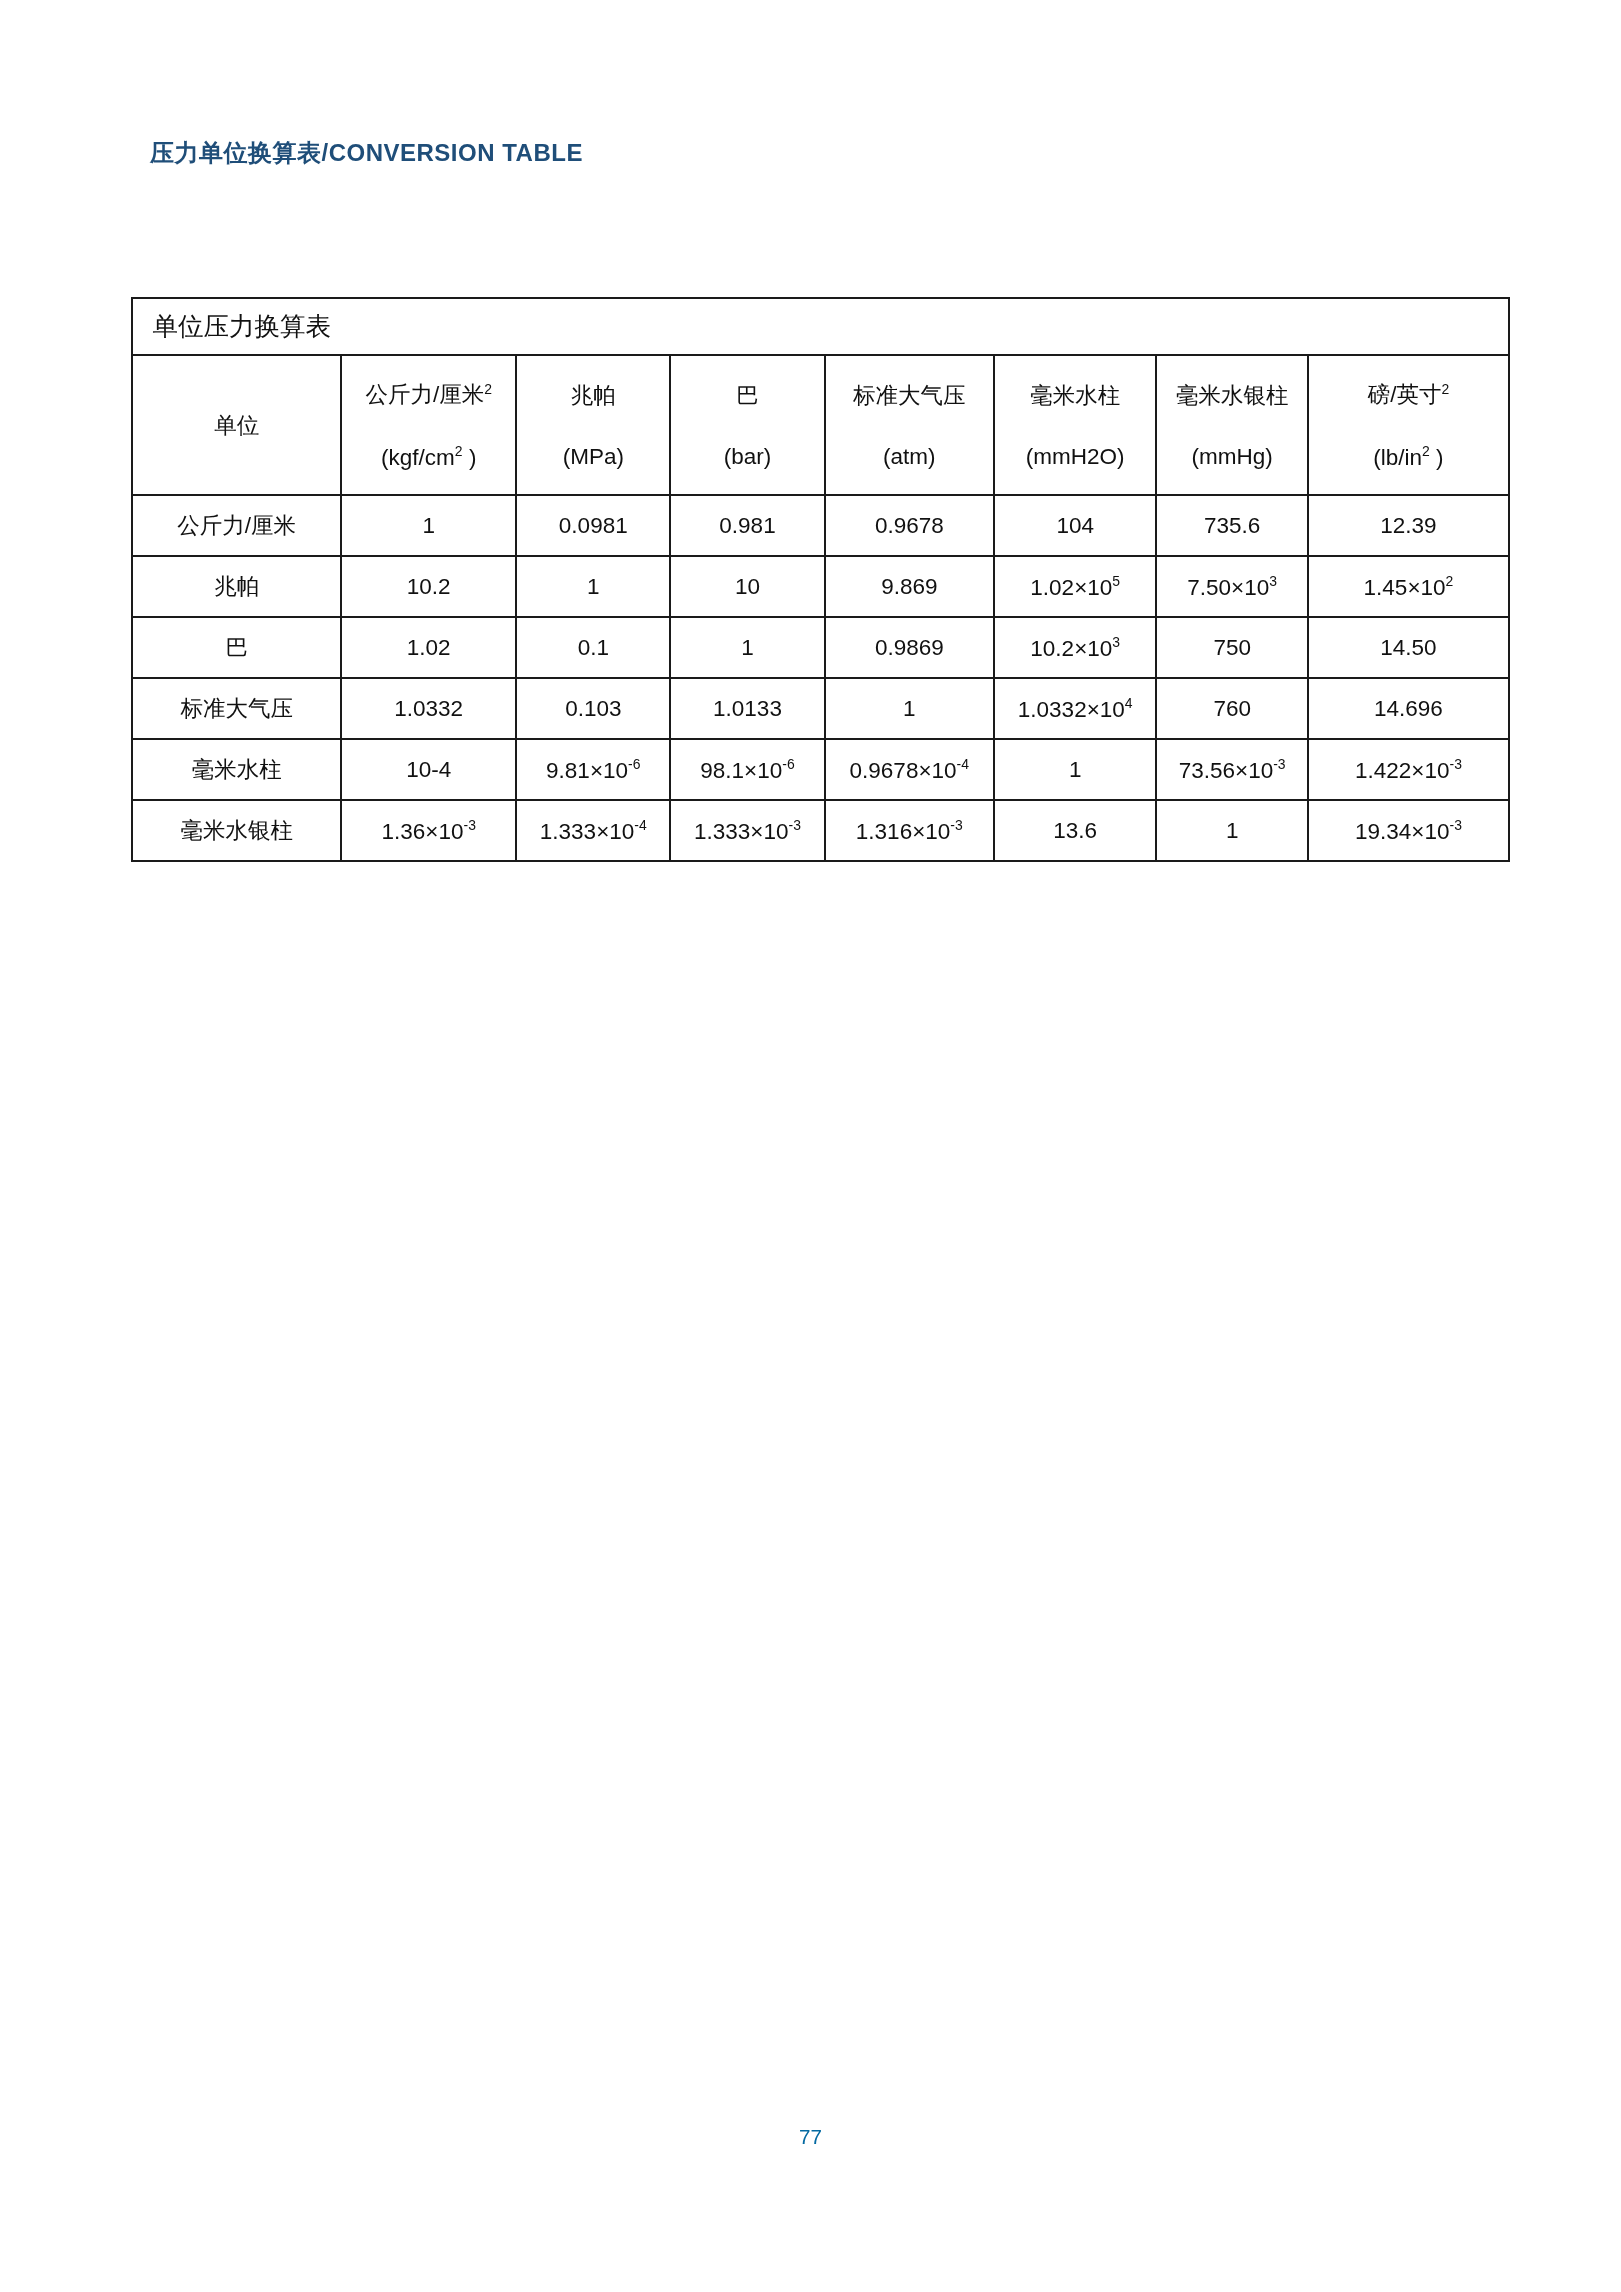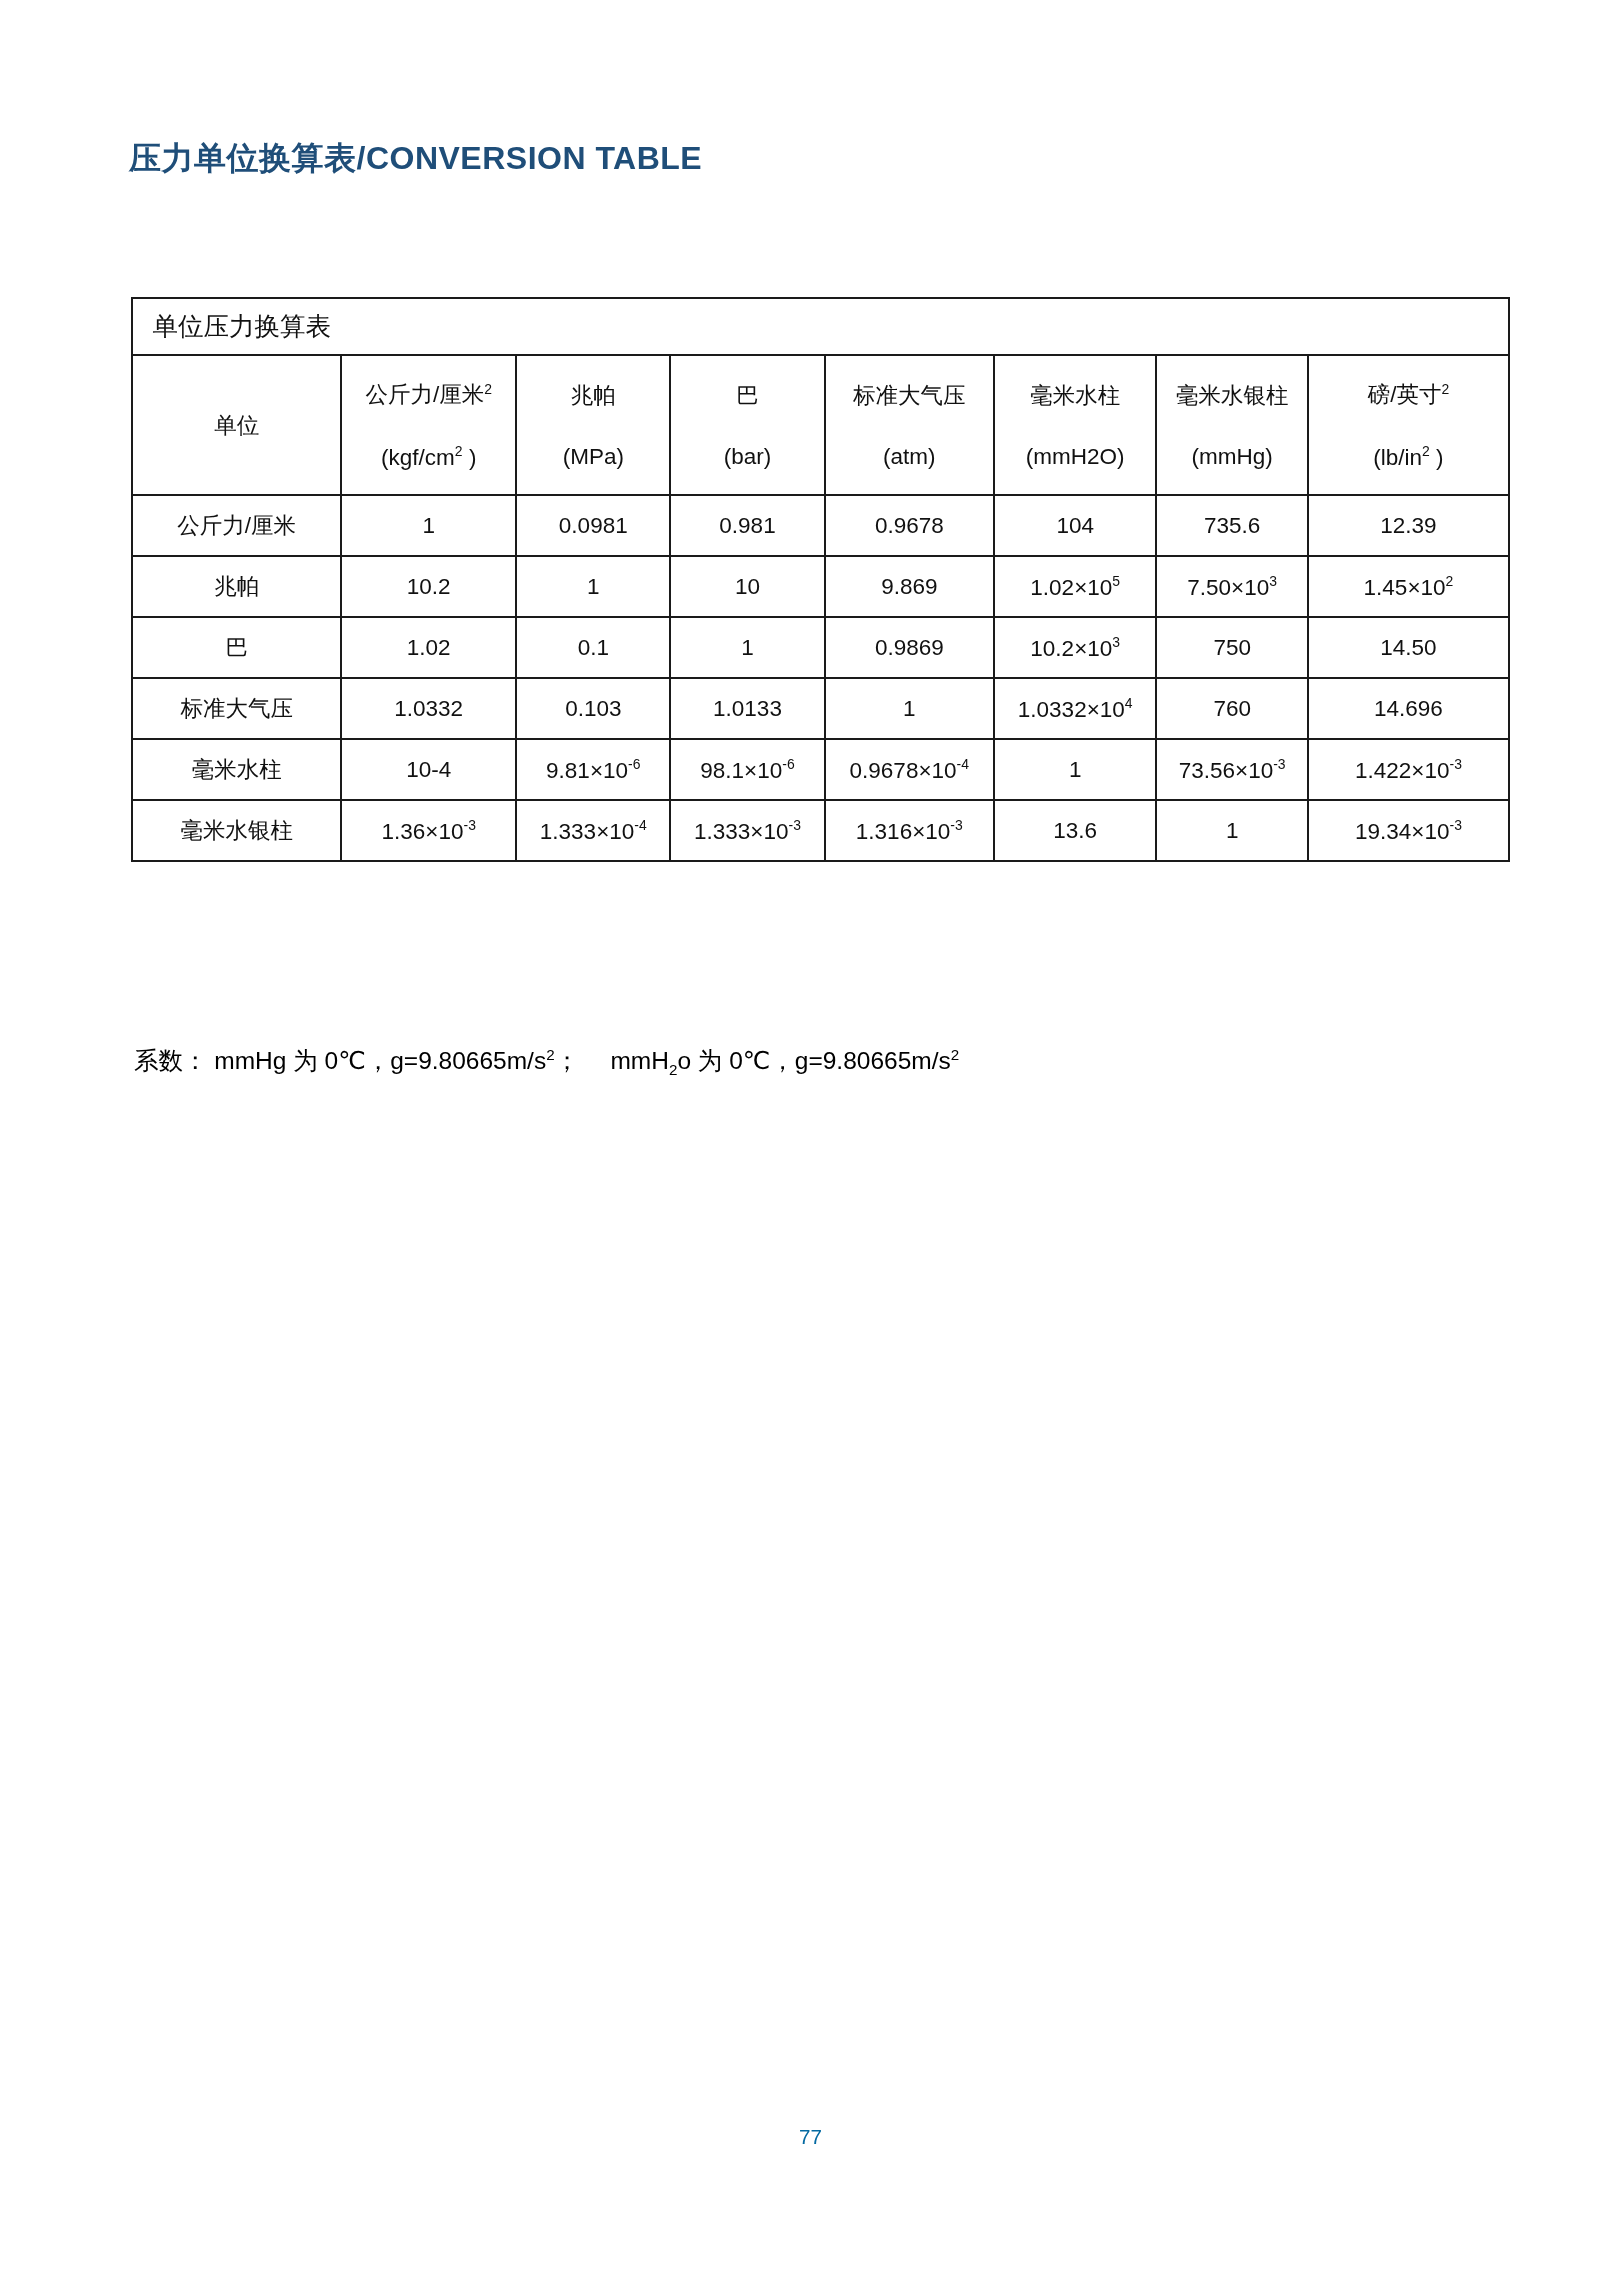--- a/index.html
+++ b/index.html
@@ -3,22 +3,22 @@
 <meta charset="utf-8">
 <style>
   * { margin:0; padding:0; box-sizing:border-box; }
   html,body { background:#ffffff; }
   body {
     width:1621px; height:2293px; position:relative;
     font-family:"Liberation Sans","DejaVu Sans",sans-serif;
     color:#111;
   }
   .doc-title{
-    position:absolute; left:129px; top:137px;
-    font-size:32px; font-weight:bold; color:#1F4E79;
+    position:absolute; left:150px; top:137px;
+    font-size:24px; font-weight:bold; color:#1F4E79;
     letter-spacing:0.5px;
   }
   .conv-table{
     position:absolute; left:131px; top:297px; width:1379px;
     border-collapse:collapse; table-layout:fixed;
   }
   .conv-table td, .conv-table th{
     border:2px solid #1a1a1a;
     font-size:22.5px; font-weight:normal;
     text-align:center; vertical-align:middle;
@@ -152,17 +152,16 @@
     <td>1.333×10<sup>-3</sup></td>
     <td>1.316×10<sup>-3</sup></td>
     <td>13.6</td>
     <td>1</td>
     <td>19.34×10<sup>-3</sup></td>
   </tr>
 </tbody>
   </table>
 
 <div class="notes">
-  <div class="note-line">系数： mmHg 为 0℃，g=9.80665m/s<sup>2</sup>；　 mmH<sub>2</sub>o 为 0℃，g=9.80665m/s<sup>2</sup></div>
 </div>
 
 <div class="page-number">77</div>
 
 
 </body></html>

